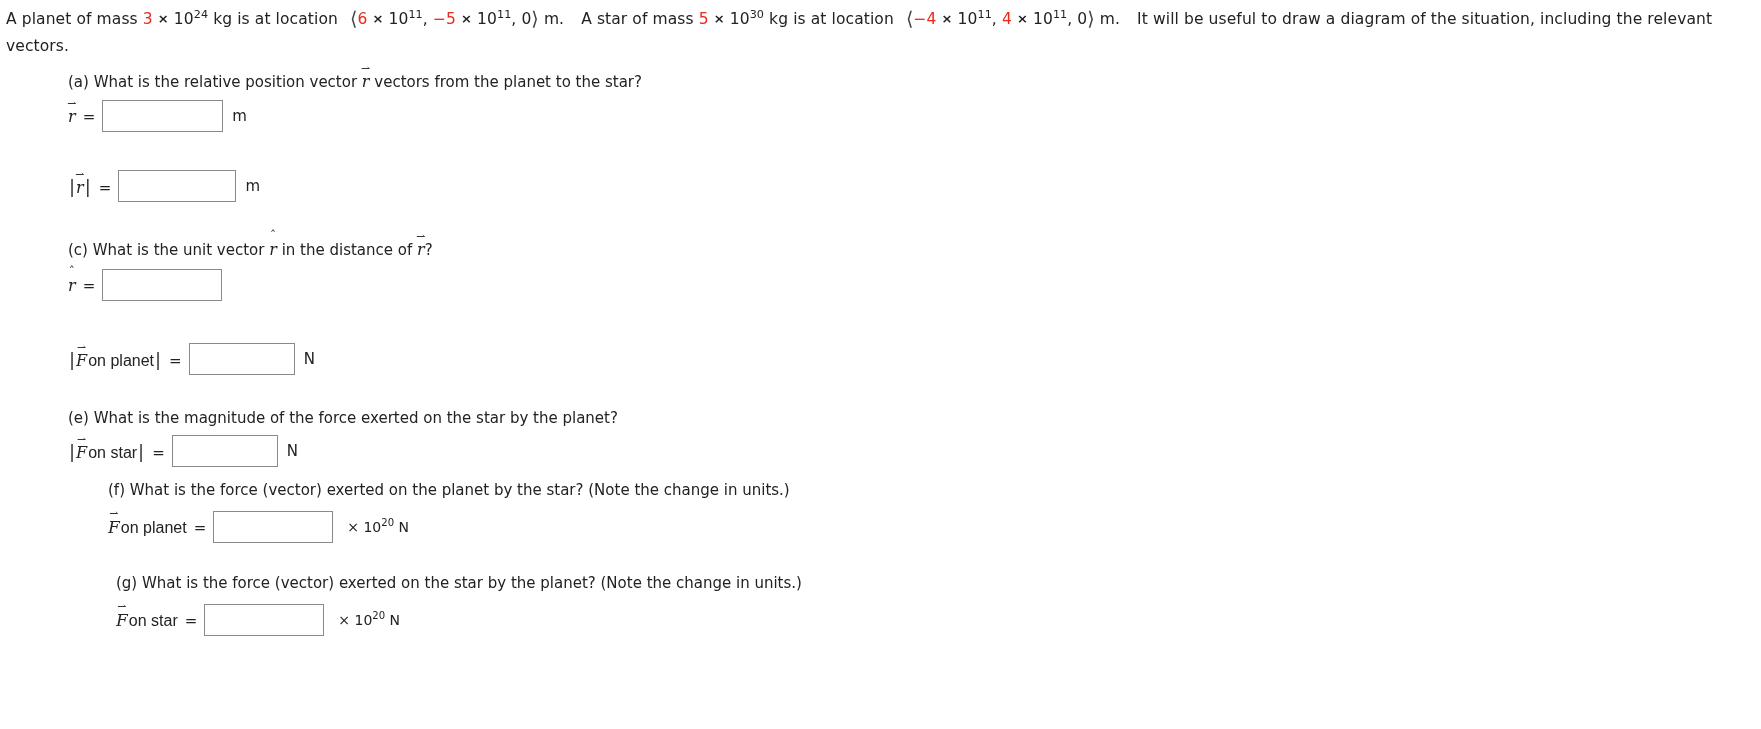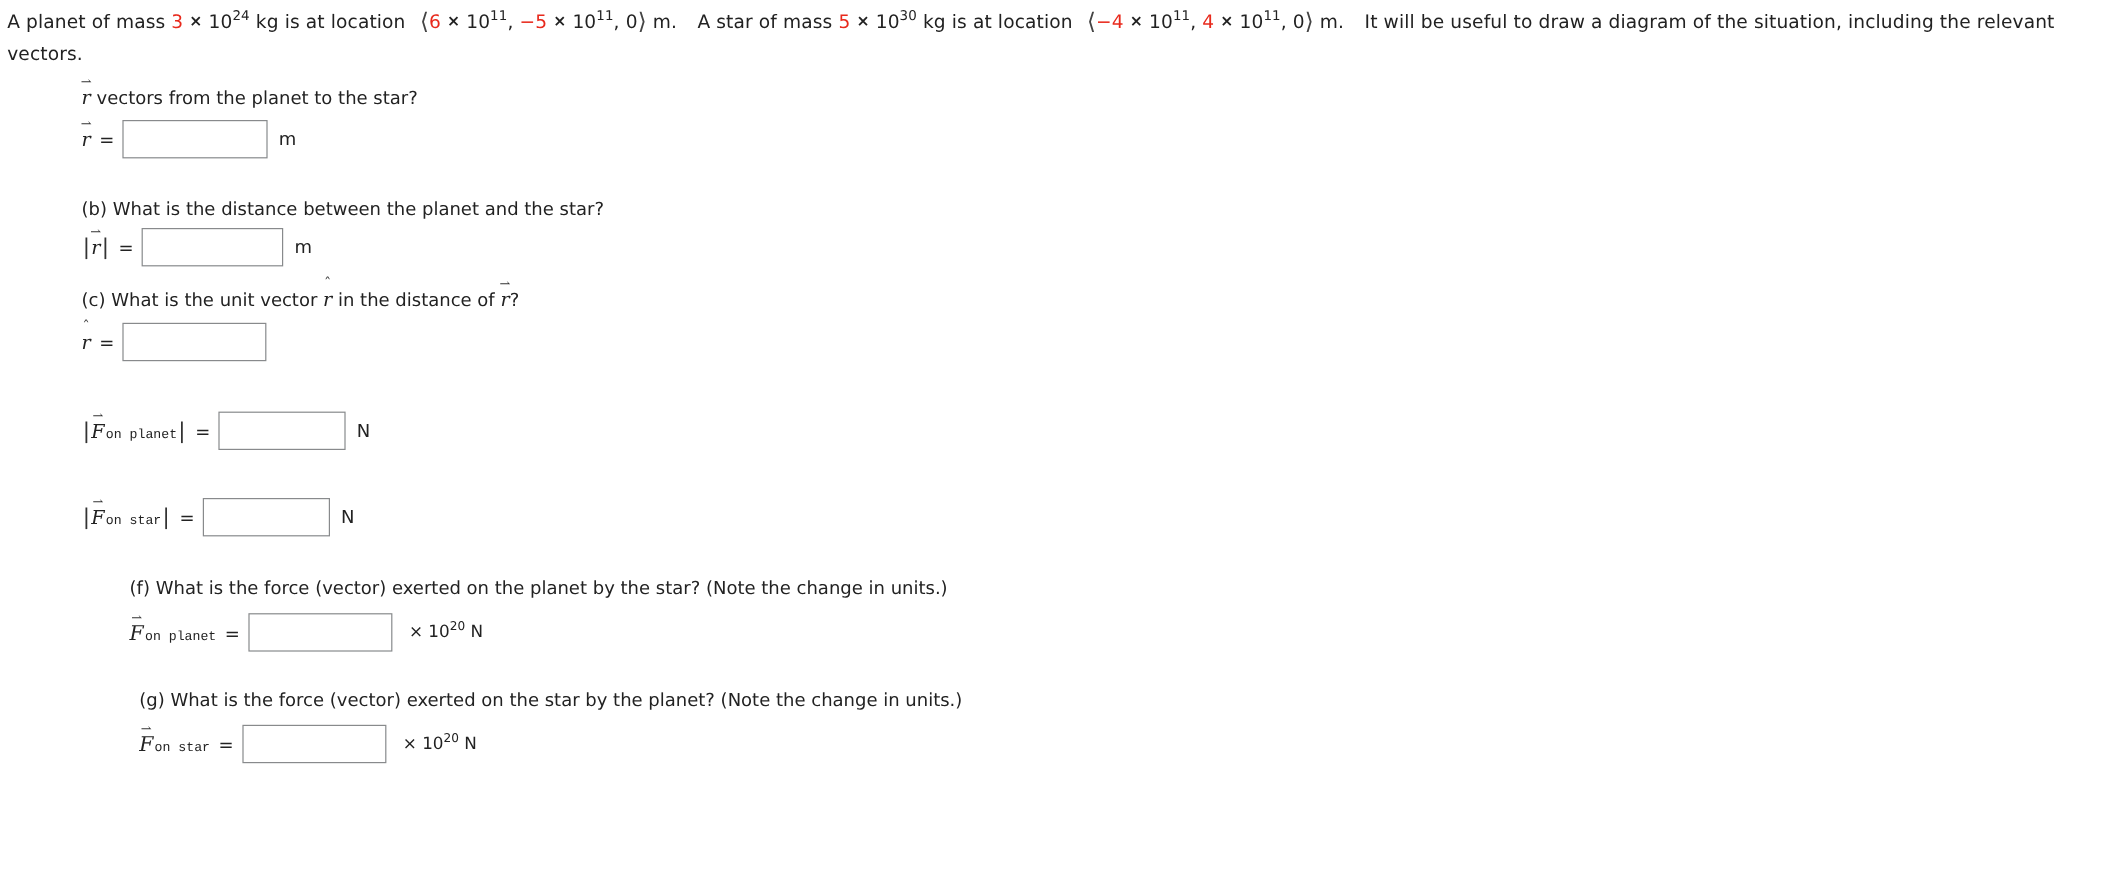--- a/index.html
+++ b/index.html
@@ -122,23 +122,23 @@
     line-height: 1;
   }
   .vsym .accent.hat {
     top: -10px;
     font-size: 12px;
   }
   .vsym.big {
     font-size: 17px;
   }
   .sub {
-    font-size: 11px;
+    font-size: 16px;
     font-style: normal;
-    font-family: Liberation Mono, monospace;
+    font-family: Liberation Sans, sans-serif;
     vertical-align: -3px;
     padding-left: 1px;
     color: #222;
   }
   .bar {
     font-size: 18px;
     color: #333;
     font-family: "DejaVu Sans", sans-serif;
     padding: 0 1px;
     vertical-align: -1px;
@@ -147,33 +147,32 @@
 </head>
 <body>
 
 <div class="page">
 
   <div class="statement">
     <span>A planet of mass </span><span class="red">3</span><span> <span class="times">×</span> 10</span><sup>24</sup><span> kg is at location </span><span class="sp"></span><span class="ang-l">⟨</span><span class="red">6</span><span> <span class="times">×</span> 10</span><sup>11</sup><span>, </span><span class="red">−5</span><span> <span class="times">×</span> 10</span><sup>11</sup><span>, 0</span><span class="ang-r">⟩</span><span> m. <span class="sp"></span> A star of mass </span><span class="red">5</span><span> <span class="times">×</span> 10</span><sup>30</sup><span> kg is at location </span><span class="sp"></span><span class="ang-l">⟨</span><span class="red">−4</span><span> <span class="times">×</span> 10</span><sup>11</sup><span>, </span><span class="red">4</span><span> <span class="times">×</span> 10</span><sup>11</sup><span>, 0</span><span class="ang-r">⟩</span><span> m. <span class="sp"></span> It will be useful to draw a diagram of the situation, including the relevant vectors.</span>
   </div>
 
   <div class="part" style="top:72px;">
-    <div class="qtext"><span class="vsym"><span class="accent">⇀</span><span>r</span></span><span> vectors from the planet to the star?</span></div>
+    <div class="qtext"><span>(a) What is the relative position vector </span><span class="vsym"><span class="accent">⇀</span><span>r</span></span><span> vectors from the planet to the star?</span></div>
     <div class="answer-row" style="margin-top:8px;">
       <span class="lhs">
           <span class="vsym"><span class="accent">⇀</span><span>r</span></span>
           <span class="eq">=</span>
         </span>
       <input class="box w140" type="text" value="" placeholder="" style="">
       <span class="unit">m</span>
     </div>
   </div>
 
   <div class="part" style="top:164px;">
-    <div class="qtext">(b) What is the distance between the planet and the star?</div>
     <div class="answer-row" style="margin-top:6px;">
       <span class="lhs">
           <span class="bar">|</span>
           <span class="vsym"><span class="accent">⇀</span><span>r</span></span>
           <span class="bar">|</span>
           <span class="eq">=</span>
         </span>
       <input class="box w118" type="text" value="" placeholder="" style="">
       <span class="unit">m</span>
     </div>
@@ -198,20 +197,21 @@
           <span class="sub">on planet</span>
           <span class="bar">|</span>
           <span class="eq">=</span>
         </span>
       <input class="box w110" type="text" value="" placeholder="" style="">
       <span class="unit">N</span>
     </div>
   </div>
 
   <div class="part" style="top:408px;">
+    <div class="qtext">(e) What is the magnitude of the force exerted on the star by the planet?</div>
     <div class="answer-row" style="margin-top:7px;">
       <span class="lhs">
           <span class="bar">|</span>
           <span class="vsym"><span class="accent">⇀</span><span>F</span></span>
           <span class="sub">on star</span>
           <span class="bar">|</span>
           <span class="eq">=</span>
         </span>
       <input class="box w110" type="text" value="" placeholder="" style="">
       <span class="unit">N</span>

